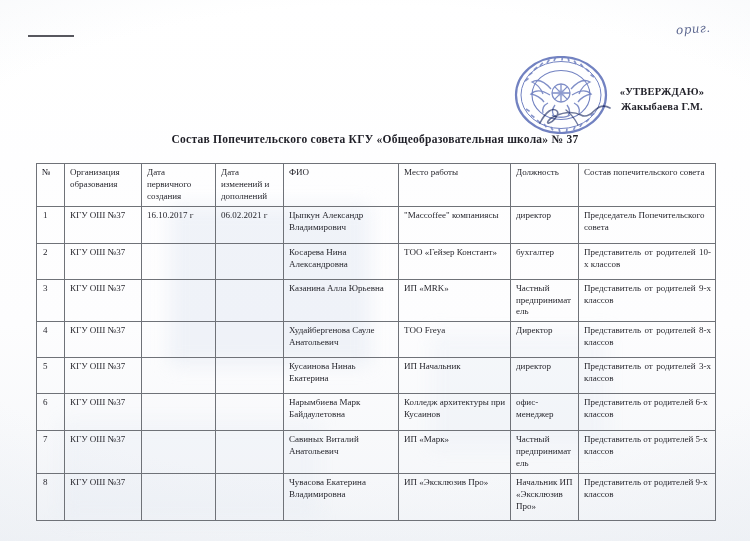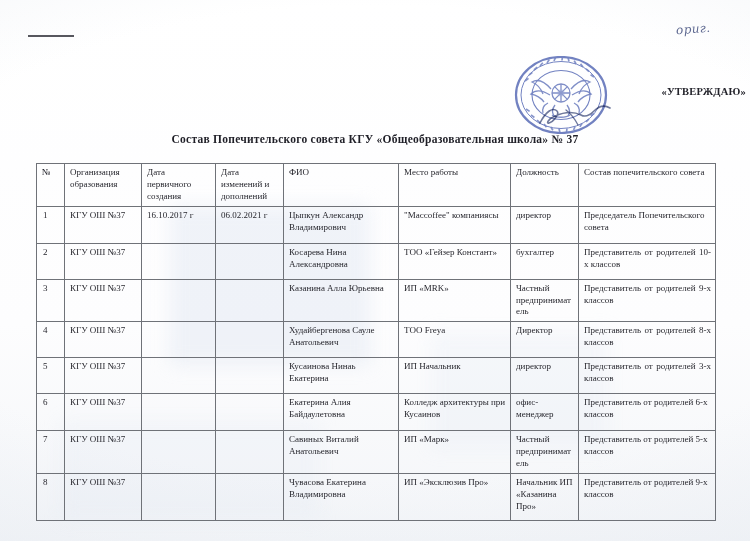--- a/index.html
+++ b/index.html
@@ -56,21 +56,21 @@
     letter-spacing: .4px;
     opacity: .82;
   }
 
   
   .approval {
     position: absolute;
     left: 578px;
     top: 84px;
     width: 168px;
-    text-align: right;
+    text-align: center;
     font-size: 10.5px;
     line-height: 1.45;
     font-weight: bold;
     color: #24242c;
     letter-spacing: .2px;
     z-index: 4;
   }
   .approval div { white-space: nowrap; }
 
   
@@ -217,20 +217,21 @@
     </g>
   </svg>
 
   <svg class="signature" viewBox="0 0 90 26">
     <path d="M 4 19 c 6 -12 13 -16 17 -12 c 3 3 -4 11 -8 12 c -3 1 -1 -4 6 -7 c 9 -4 18 -5 26 -1 c 5 3 9 0 13 -4 c 5 -5 11 -6 16 -3" fill="none" stroke="#3d4a7a" stroke-width="1.6" stroke-linecap="round"></path>
     <path d="M 30 6 c 5 4 9 9 12 15" fill="none" stroke="#3d4a7a" stroke-width="1.3" stroke-linecap="round"></path>
   </svg>
 
   <div class="approval">
     <div>«УТВЕРЖДАЮ»</div>
+    <div>Жакыбаева Г.М.</div>
   </div>
 
   <div class="doc-title">Состав Попечительского совета КГУ «Общеобразовательная школа»  № 37</div>
 
   <div class="tbl-wrap">
     <table class="council">
       <colgroup>
         <col class="w-num">
           <col class="w-org">
           <col class="w-date1">
@@ -301,21 +302,21 @@
           <td>Кусаинова Нинаь Екатерина</td>
           <td>ИП Начальник</td>
           <td>директор</td>
           <td class="c-just">Представитель от родителей 3-х классов</td>
         </tr>
         <tr class="r-tall">
           <td class="c-num">6</td>
           <td>КГУ ОШ №37</td>
           <td></td>
           <td></td>
-          <td>Екатерина Алия Байдаулетовна</td>
+          <td>Нарымбиева Марк Байдаулетовна</td>
           <td>Колледж архитектуры при Кусаинов</td>
           <td>офис-менеджер</td>
           <td>Представитель от родителей 6-х классов</td>
         </tr>
         <tr class="r-med">
           <td class="c-num">7</td>
           <td>КГУ ОШ №37</td>
           <td></td>
           <td></td>
           <td>Савиных Виталий Анатольевич</td>
@@ -323,20 +324,20 @@
           <td>Частный предприниматель</td>
           <td>Представитель от родителей 5-х классов</td>
         </tr>
         <tr class="r-last">
           <td class="c-num">8</td>
           <td>КГУ ОШ №37</td>
           <td></td>
           <td></td>
           <td>Чувасова Екатерина Владимировна</td>
           <td>ИП «Эксклюзив Про»</td>
-          <td>Начальник ИП «Казанина Про»</td>
+          <td>Начальник ИП «Эксклюзив Про»</td>
           <td>Представитель от родителей 9-х классов</td>
         </tr>
       </tbody>
     </table>
   </div>
 
 </div>
 
 </body></html>

